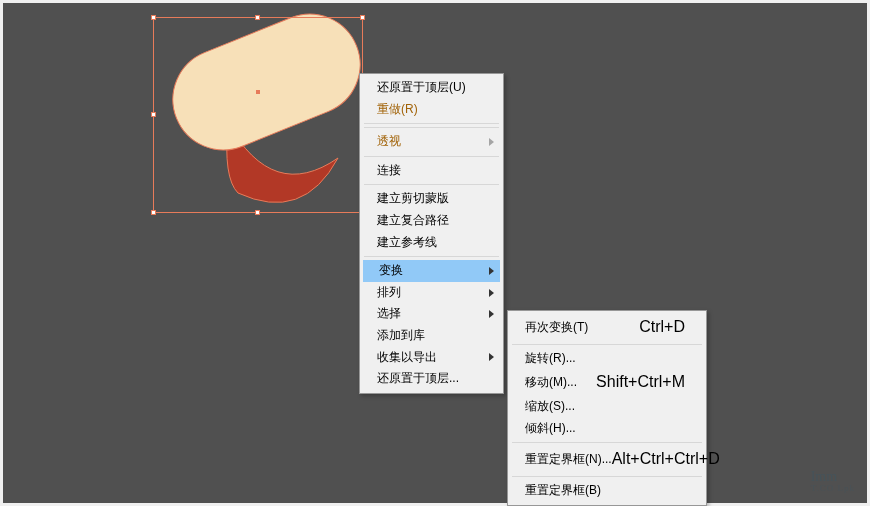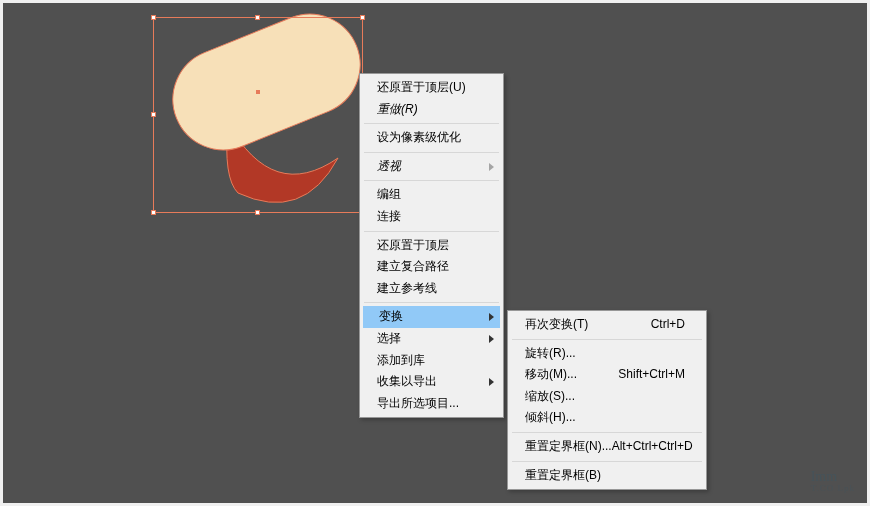--- a/index.html
+++ b/index.html
@@ -81,39 +81,39 @@
   .menu-item {
     display: flex;
     align-items: center;
     justify-content: space-between;
     padding: 3px 18px 3px 14px;
     color: #000;
     white-space: nowrap;
     position: relative;
     line-height: 1.3;
   }
-  .menu-item.disabled { color: #000000; font-style: italic; }
+  .menu-item.disabled { color: #a16207; }
   .menu-item.highlight { background: #91c9f7; padding-left: 16px; }
   .menu-sep {
     height: 1px;
     background: #d7d7d7;
     margin: 3px 1px;
   }
   .submenu-arrow {
     position: absolute;
     right: 6px;
     top: 50%;
     margin-top: -4px;
     width: 0; height: 0;
     border-top: 4px solid transparent;
     border-bottom: 4px solid transparent;
     border-left: 5px solid #333;
   }
   .submenu-arrow.dim { border-left-color: #a5a5a5; }
-  .shortcut { color: #000; font-size: 12px; }
+  .shortcut { color: #000; font-size: 16px; }
   .watermark {
     position: absolute;
     right: 12px;
     bottom: 10px;
     font-size: 14px;
     color: #3f5560;
     opacity: 0.6;
     font-family: serif;
     line-height: 1;
   }
@@ -145,63 +145,61 @@
   </div>
 
   <div class="menu-panel menu1">
     <div class="menu-item">
         <span>还原置于顶层(U)</span>
       </div>
     <div class="menu-item disabled">
         <span>重做(R)</span>
       </div>
     <div class="menu-sep"></div>
-    <div class="menu-item">
-        <span>设为像素级优化</span>
-      </div>
     <div class="menu-sep"></div>
     <div class="menu-item disabled">
         <span>透视</span>
         <span class="submenu-arrow dim"></span>
       </div>
     <div class="menu-sep"></div>
     <div class="menu-item">
-        <span>编组</span>
-      </div>
-    <div class="menu-item">
         <span>连接</span>
       </div>
     <div class="menu-sep"></div>
     <div class="menu-item">
-        <span>还原置于顶层</span>
+        <span>建立剪切蒙版</span>
       </div>
     <div class="menu-item">
         <span>建立复合路径</span>
       </div>
     <div class="menu-item">
         <span>建立参考线</span>
       </div>
     <div class="menu-sep"></div>
     <div class="menu-item highlight">
         <span>变换</span>
         <span class="submenu-arrow"></span>
       </div>
     <div class="menu-item">
+        <span>排列</span>
+        <span class="submenu-arrow"></span>
+      </div>
+    <div class="menu-item">
         <span>选择</span>
         <span class="submenu-arrow"></span>
       </div>
     <div class="menu-item">
         <span>添加到库</span>
       </div>
     <div class="menu-item">
         <span>收集以导出</span>
         <span class="submenu-arrow"></span>
       </div>
     <div class="menu-item">
-        <span>导出所选项目...</span>
+        <span>还原置于顶层...</span>
       </div>
   </div>
 
   <div class="menu-panel menu2">
     <div class="menu-item">
         <span>再次变换(T)</span>
         <span class="shortcut">Ctrl+D</span>
       </div>
     <div class="menu-sep"></div>
     <div class="menu-item">

